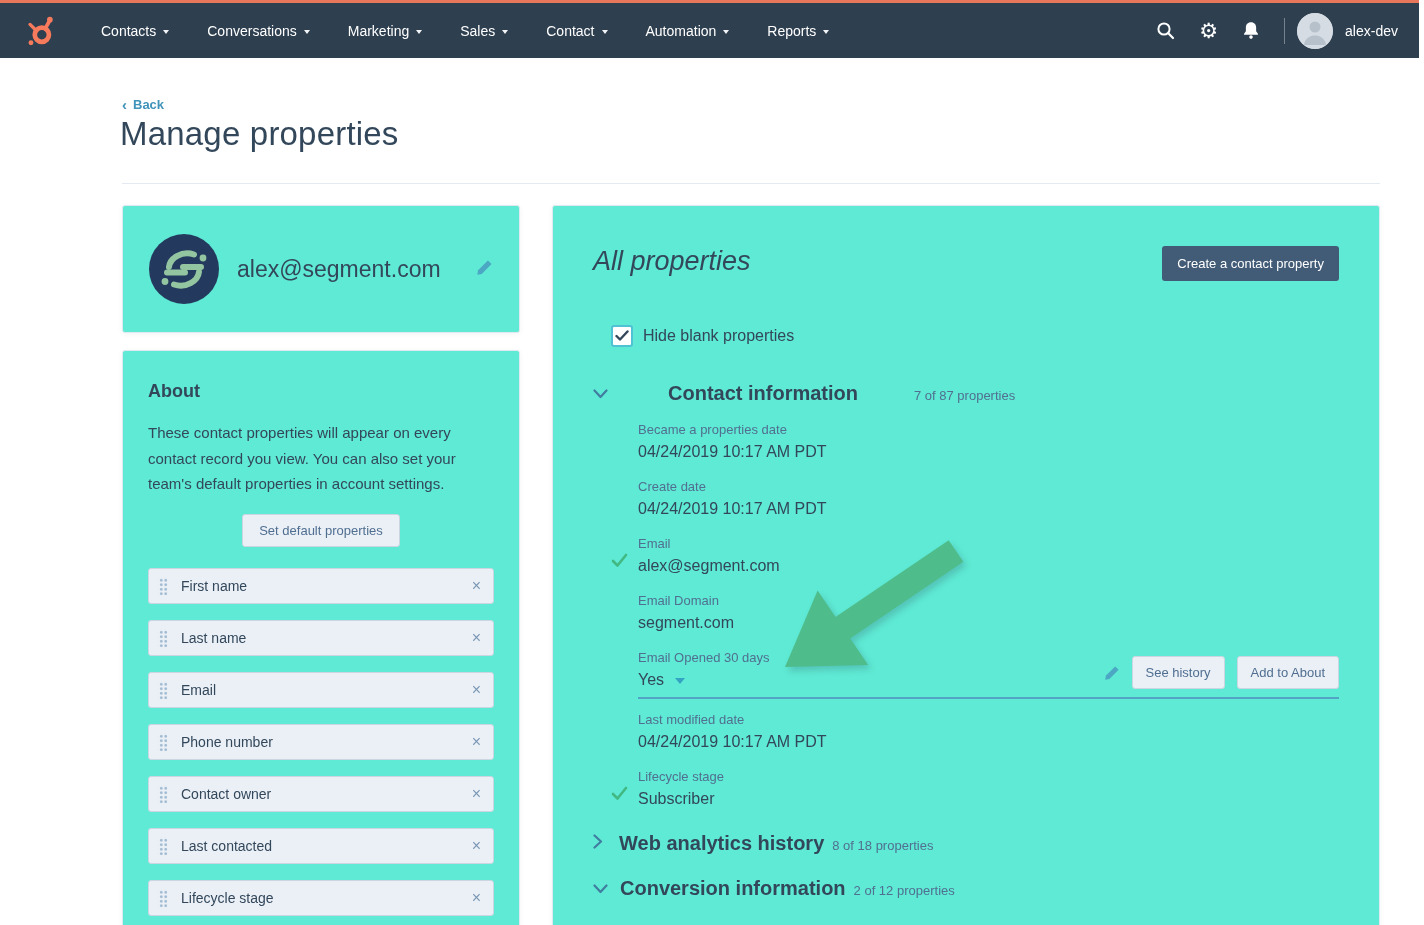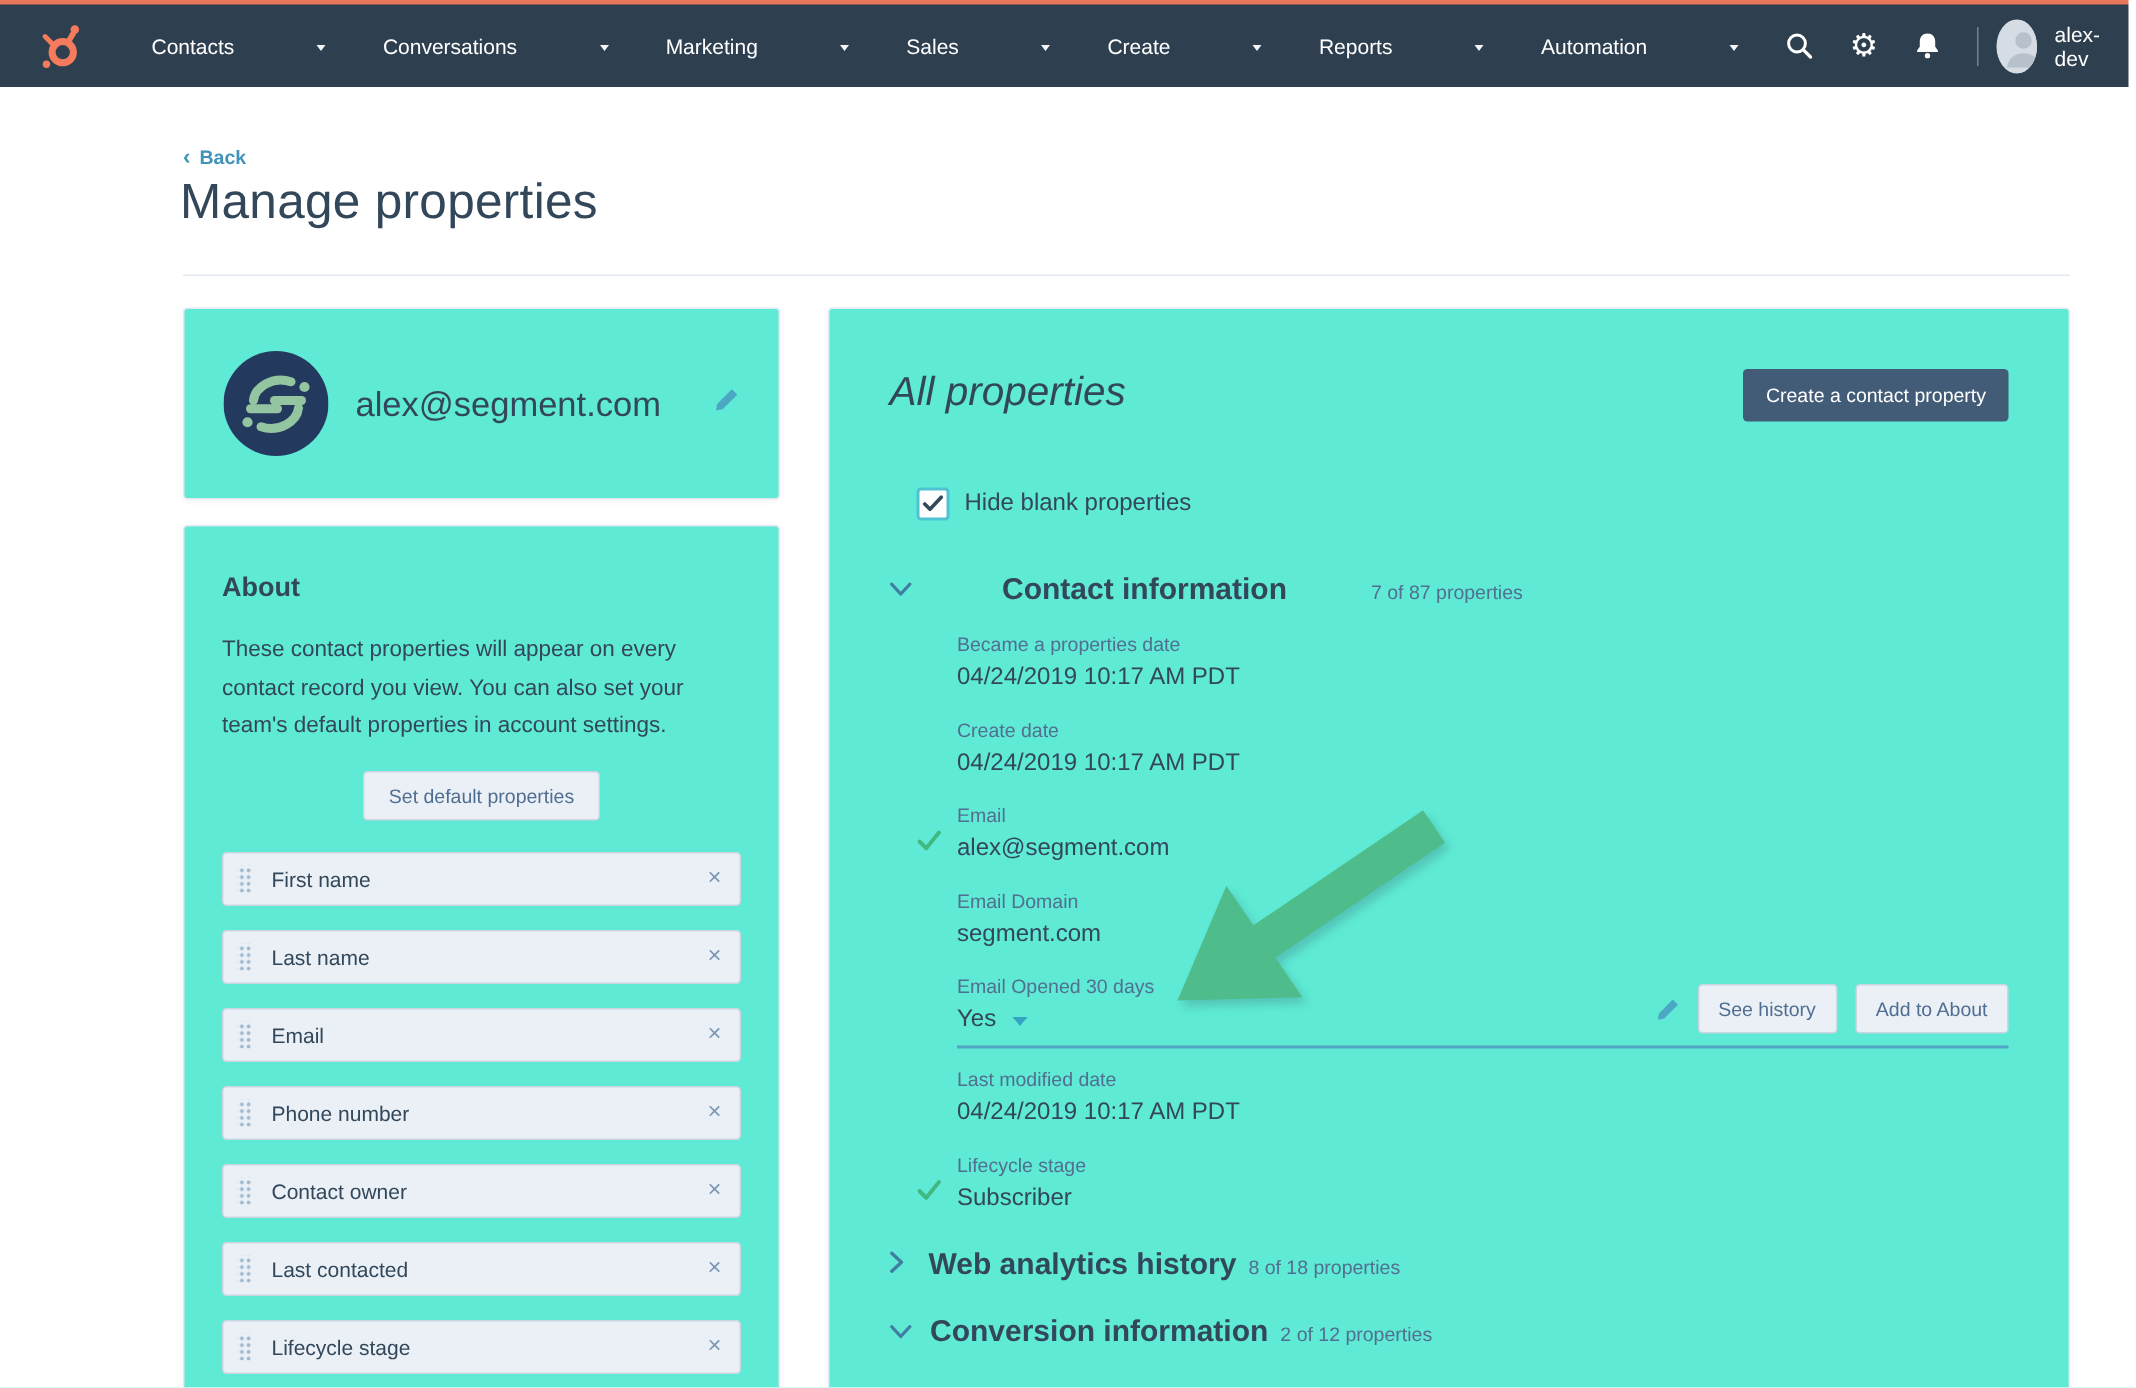--- a/index.html
+++ b/index.html
@@ -11,21 +11,21 @@
 
   
   .nav {
     position:absolute; top:0; left:0; width:1424px; height:58px;
     background:#2e3f50; border-top:3px solid #e8765a;
     display:flex; align-items:center; z-index:4;
   }
   .edge-strip { position:absolute; right:0; top:0; width:5px; height:58px; background:#fff; z-index:6; }
   .logo { margin-left:22px; display:flex; align-items:center; cursor:pointer; }
   .menu { display:flex; margin-left:26px; height:55px; }
-  .menu-item { display:flex; align-items:center; padding:0 19px; color:#ffffff; font-size:14px; font-weight:500; cursor:pointer; white-space:nowrap;gap:48px; }
+  .menu-item { display:flex; align-items:center; padding:0 19px; color:#ffffff; font-size:14px; font-weight:500; cursor:pointer; white-space:nowrap; }
   .caret { width:0; height:0; border-left:3.5px solid transparent; border-right:3.5px solid transparent; border-top:4.5px solid #fff; margin-left:7px; margin-top:2px; opacity:.95; }
   .nav-right { margin-left:auto; display:flex; align-items:center; margin-right:26px; }
   .nav-ic { padding:0 12px; display:flex; align-items:center; cursor:pointer; }
   .nav-gear { color:#fff; font-size:21px; line-height:1; }
   .nav-divider { width:1px; height:26px; background:rgba(255,255,255,.35); margin:0 12px; }
   .avatar { width:36px; height:36px; border-radius:50%; background:#d5dce3; overflow:hidden; position:relative; cursor:pointer; }
   .user-name { color:#fff; font-size:14px; margin-left:12px; cursor:pointer; }
 
   
   .back-link { position:absolute; left:122px; top:97px; color:#4093b9; font-size:13px; font-weight:600; cursor:pointer; display:flex; align-items:center; }
@@ -110,29 +110,29 @@
         </div>
       <div class="menu-item">
           <span>Marketing</span>
           <span class="caret"></span>
         </div>
       <div class="menu-item">
           <span>Sales</span>
           <span class="caret"></span>
         </div>
       <div class="menu-item">
-          <span>Create</span>
+          <span>Contact</span>
+          <span class="caret"></span>
+        </div>
+      <div class="menu-item">
+          <span>Automation</span>
           <span class="caret"></span>
         </div>
       <div class="menu-item">
           <span>Reports</span>
-          <span class="caret"></span>
-        </div>
-      <div class="menu-item">
-          <span>Automation</span>
           <span class="caret"></span>
         </div>
     </nav>
     <div class="nav-right">
       <div class="nav-ic">
         <svg width="19" height="19" viewBox="0 0 19 19">
             <circle cx="8" cy="8" r="5.6" fill="none" stroke="#fff" stroke-width="2"></circle>
             <line x1="12.3" y1="12.3" x2="17" y2="17" stroke="#fff" stroke-width="2.2" stroke-linecap="round"></line>
           </svg>
       </div>

